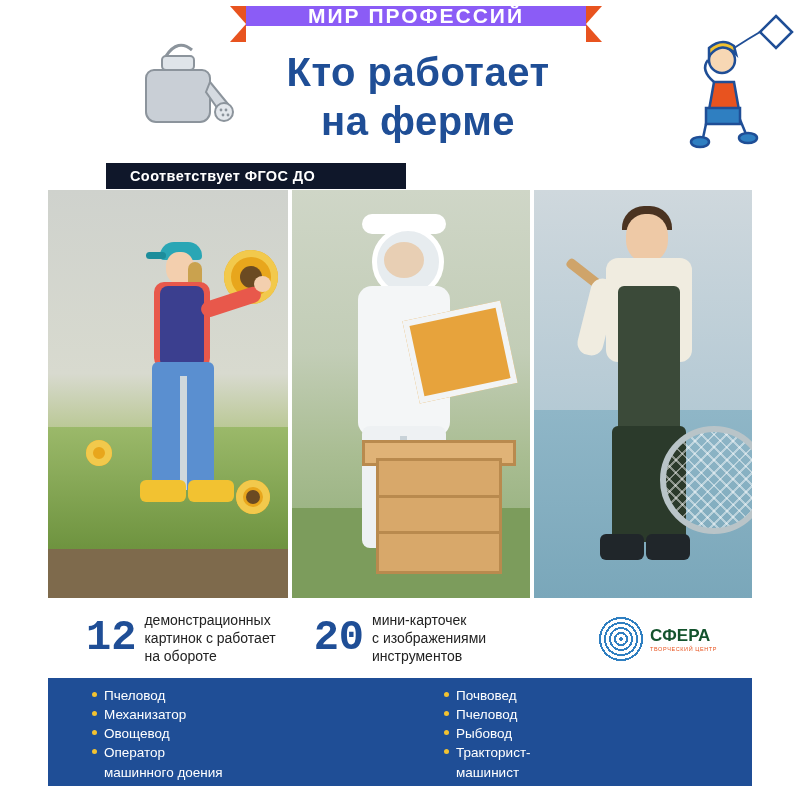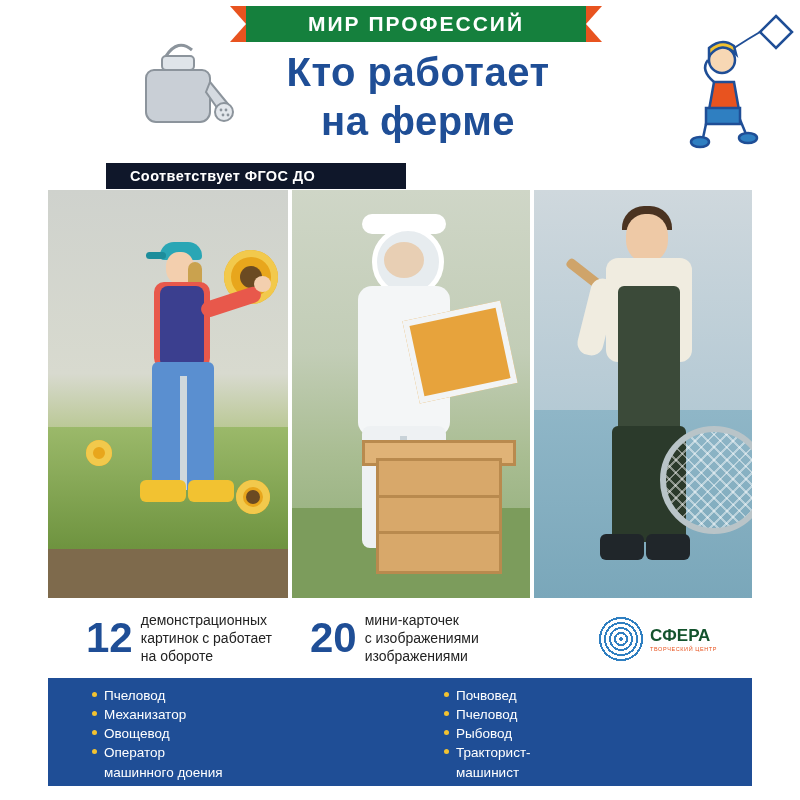--- a/index.html
+++ b/index.html
@@ -2,21 +2,21 @@
 <html><head>
 <meta charset="utf-8">
 <style>
   html,body{margin:0;padding:0;}
   body{width:800px;height:800px;background:#ffffff;font-family:"Liberation Sans",sans-serif;overflow:hidden;}
   .page{position:relative;width:800px;height:800px;background:#ffffff;}
 
   
   .top{position:absolute;left:48px;top:0;width:704px;height:190px;background:#ffffff;}
 
-  .ribbon{position:absolute;left:198px;top:6px;width:340px;height:36px;background:#15803d;
+  .ribbon{position:absolute;left:198px;top:6px;width:340px;height:20px;background:#8b5cf6;
           display:flex;align-items:center;justify-content:center;}
   .ribbon:before{content:"";position:absolute;left:-16px;top:0;border-top:18px solid #e8531f;
           border-bottom:18px solid #e8531f;border-left:16px solid transparent;}
   .ribbon:after{content:"";position:absolute;right:-16px;top:0;border-top:18px solid #e8531f;
           border-bottom:18px solid #e8531f;border-right:16px solid transparent;}
   .ribbon span{color:#ffffff;font-size:21px;font-weight:bold;letter-spacing:2px;}
 
   .maintitle{position:absolute;left:150px;top:48px;width:440px;text-align:center;
           color:#1f4e96;font-size:40px;font-weight:bold;line-height:1.22;letter-spacing:.5px;}
 
@@ -89,21 +89,21 @@
   .f-pole{position:absolute;left:34px;top:66px;width:150px;height:10px;background:#cfa46a;transform:rotate(38deg);
           transform-origin:left center;border-radius:4px;}
   .net{position:absolute;left:126px;top:236px;width:96px;height:96px;border:6px solid #b9c4c8;border-radius:50%;
        background:repeating-linear-gradient(45deg,rgba(255,255,255,.45) 0 2px,transparent 2px 9px),
                   repeating-linear-gradient(-45deg,rgba(255,255,255,.45) 0 2px,transparent 2px 9px);}
 
   
   .counts{position:absolute;left:48px;top:598px;width:704px;height:80px;background:#ffffff;
           display:flex;align-items:center;}
   .cnt{display:flex;align-items:center;}
-  .cnt .num{color:#1f4e96;font-size:42px;font-weight:bold;line-height:1;}
+  .cnt .num{color:#1f4e96;font-size:42px;font-weight:bold;line-height:1;font-family:Liberation Mono, monospace;}
   .cnt .txt{color:#222;font-size:14px;line-height:1.3;margin-left:8px;}
   .c1{margin-left:38px;}
   .c2{margin-left:38px;}
   .logo{position:absolute;right:34px;top:14px;width:120px;height:54px;display:flex;align-items:center;}
   .logo .circ{width:46px;height:46px;border-radius:50%;
       background:repeating-radial-gradient(circle at 50% 50%,#2f7fc1 0 2px,#ffffff 2px 5px);}
   .logo .lt{margin-left:6px;}
   .logo .sf{color:#14532d;font-size:17px;font-weight:bold;}
   .logo .sub{color:#e8531f;font-size:5.5px;letter-spacing:.6px;}
 
@@ -228,21 +228,21 @@
         <div>демонстрационных</div>
         <div>картинок с работает</div>
         <div>на обороте</div>
       </div>
     </div>
     <div class="cnt c2">
       <div class="num">20</div>
       <div class="txt">
         <div>мини-карточек</div>
         <div>с изображениями</div>
-        <div>изображениями</div>
+        <div>инструментов</div>
       </div>
     </div>
     <div class="logo">
       <div class="circ"></div>
       <div class="lt">
         <div class="sf">СФЕРА</div>
         <div class="sub">ТВОРЧЕСКИЙ ЦЕНТР</div>
       </div>
     </div>
   </div>

